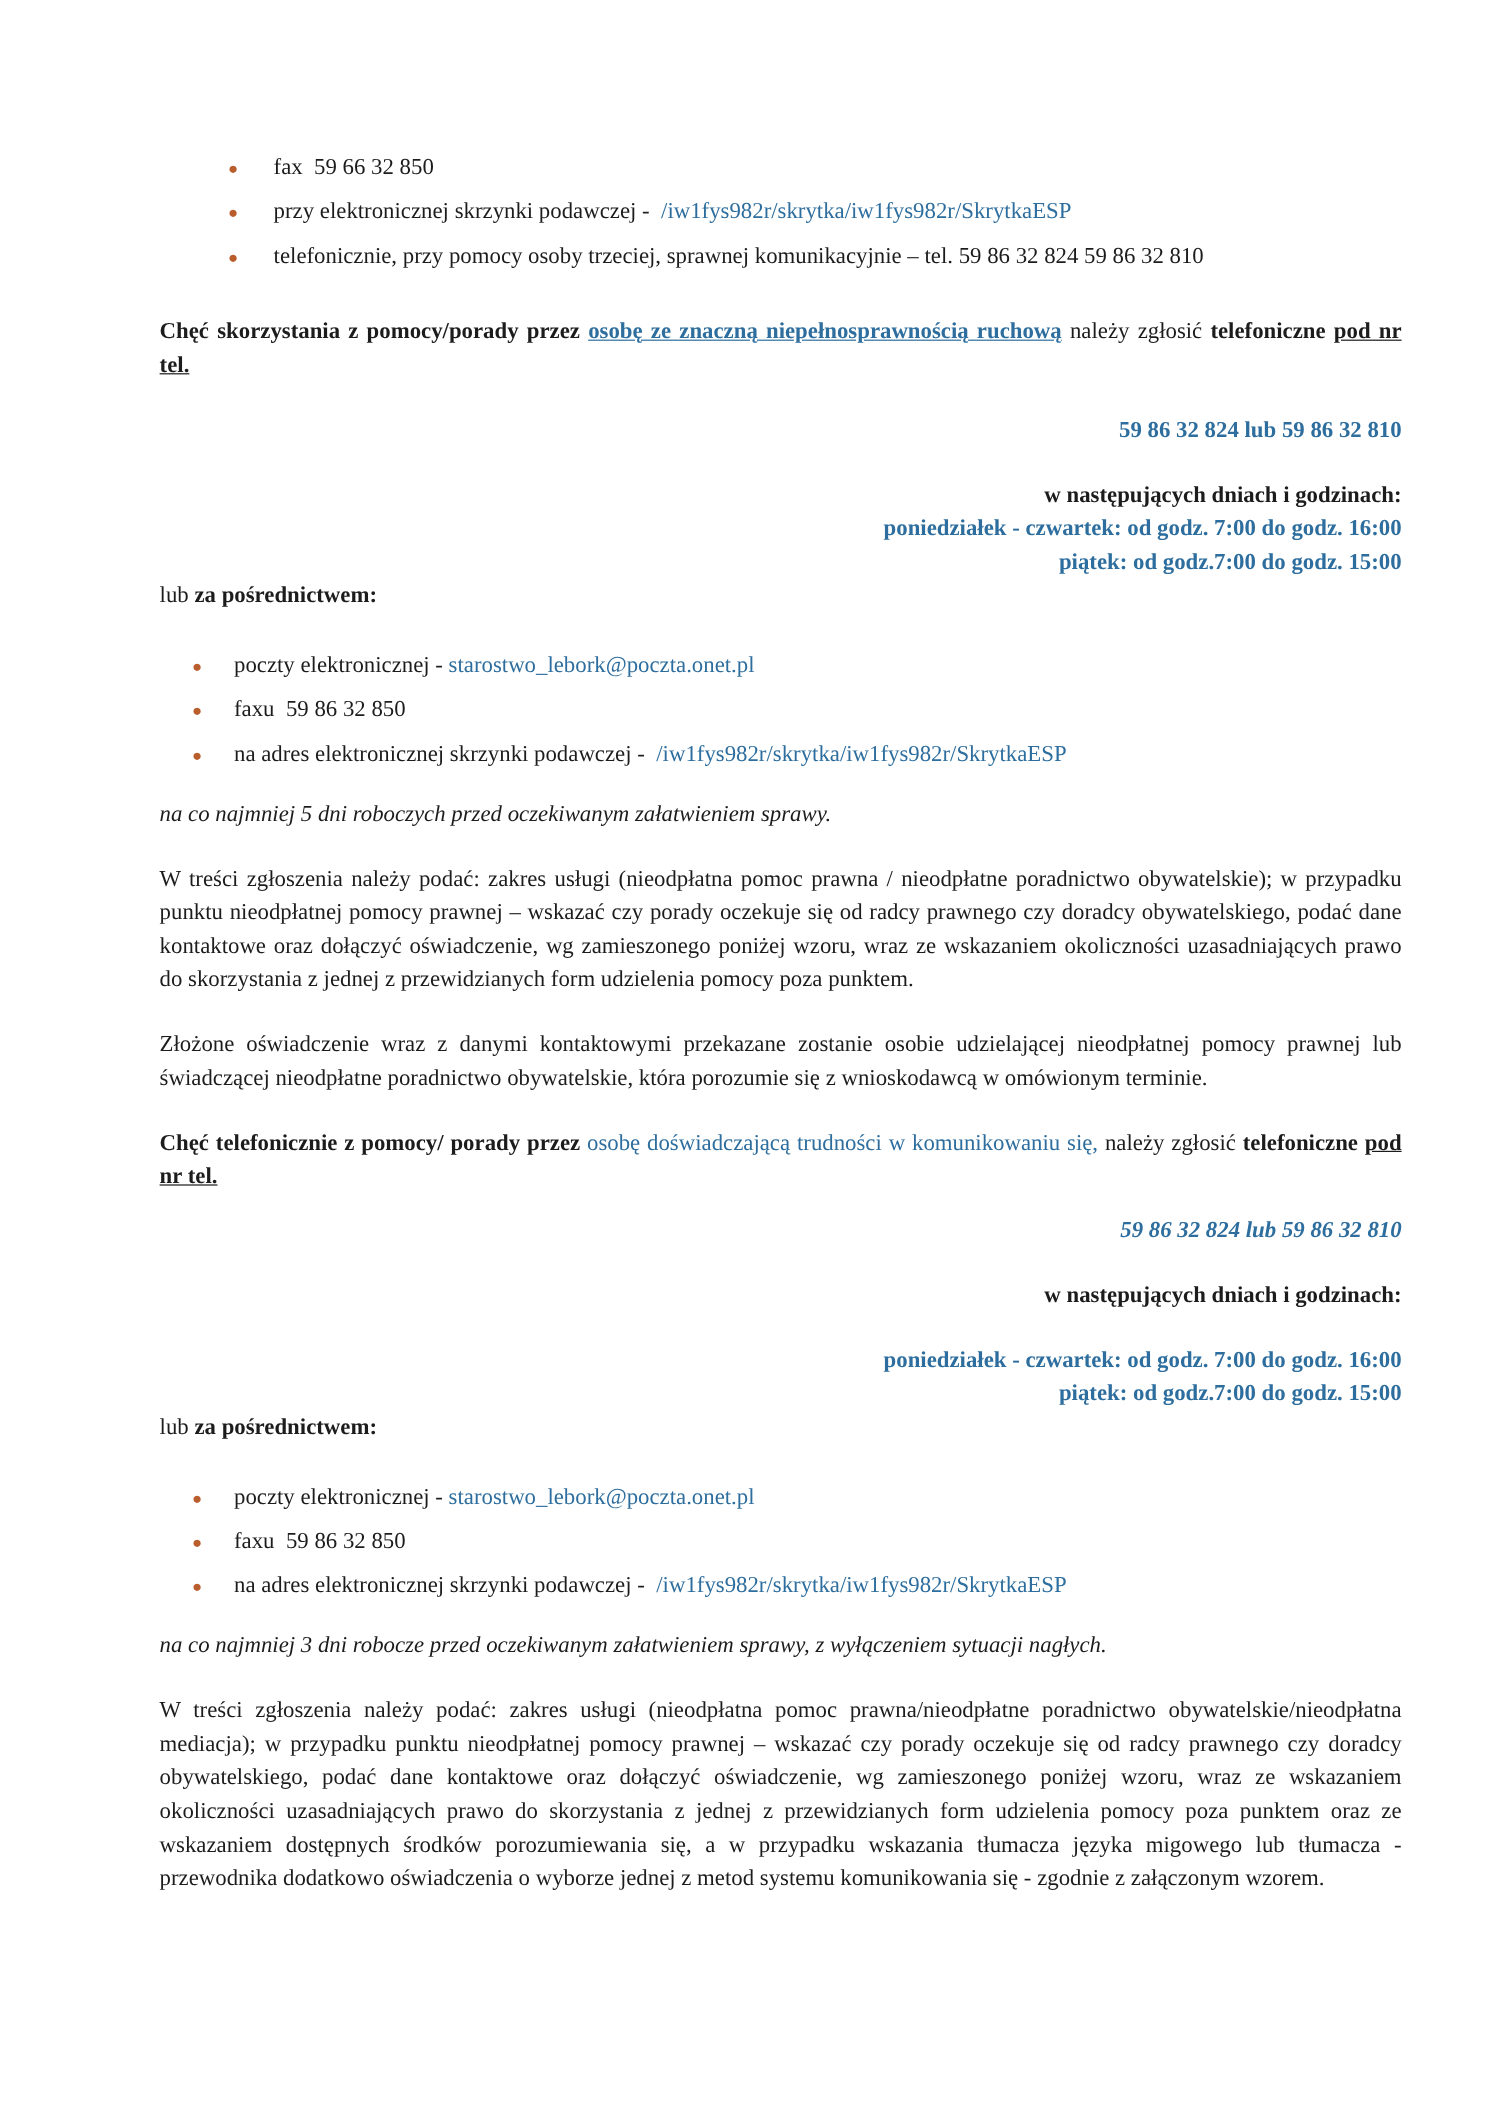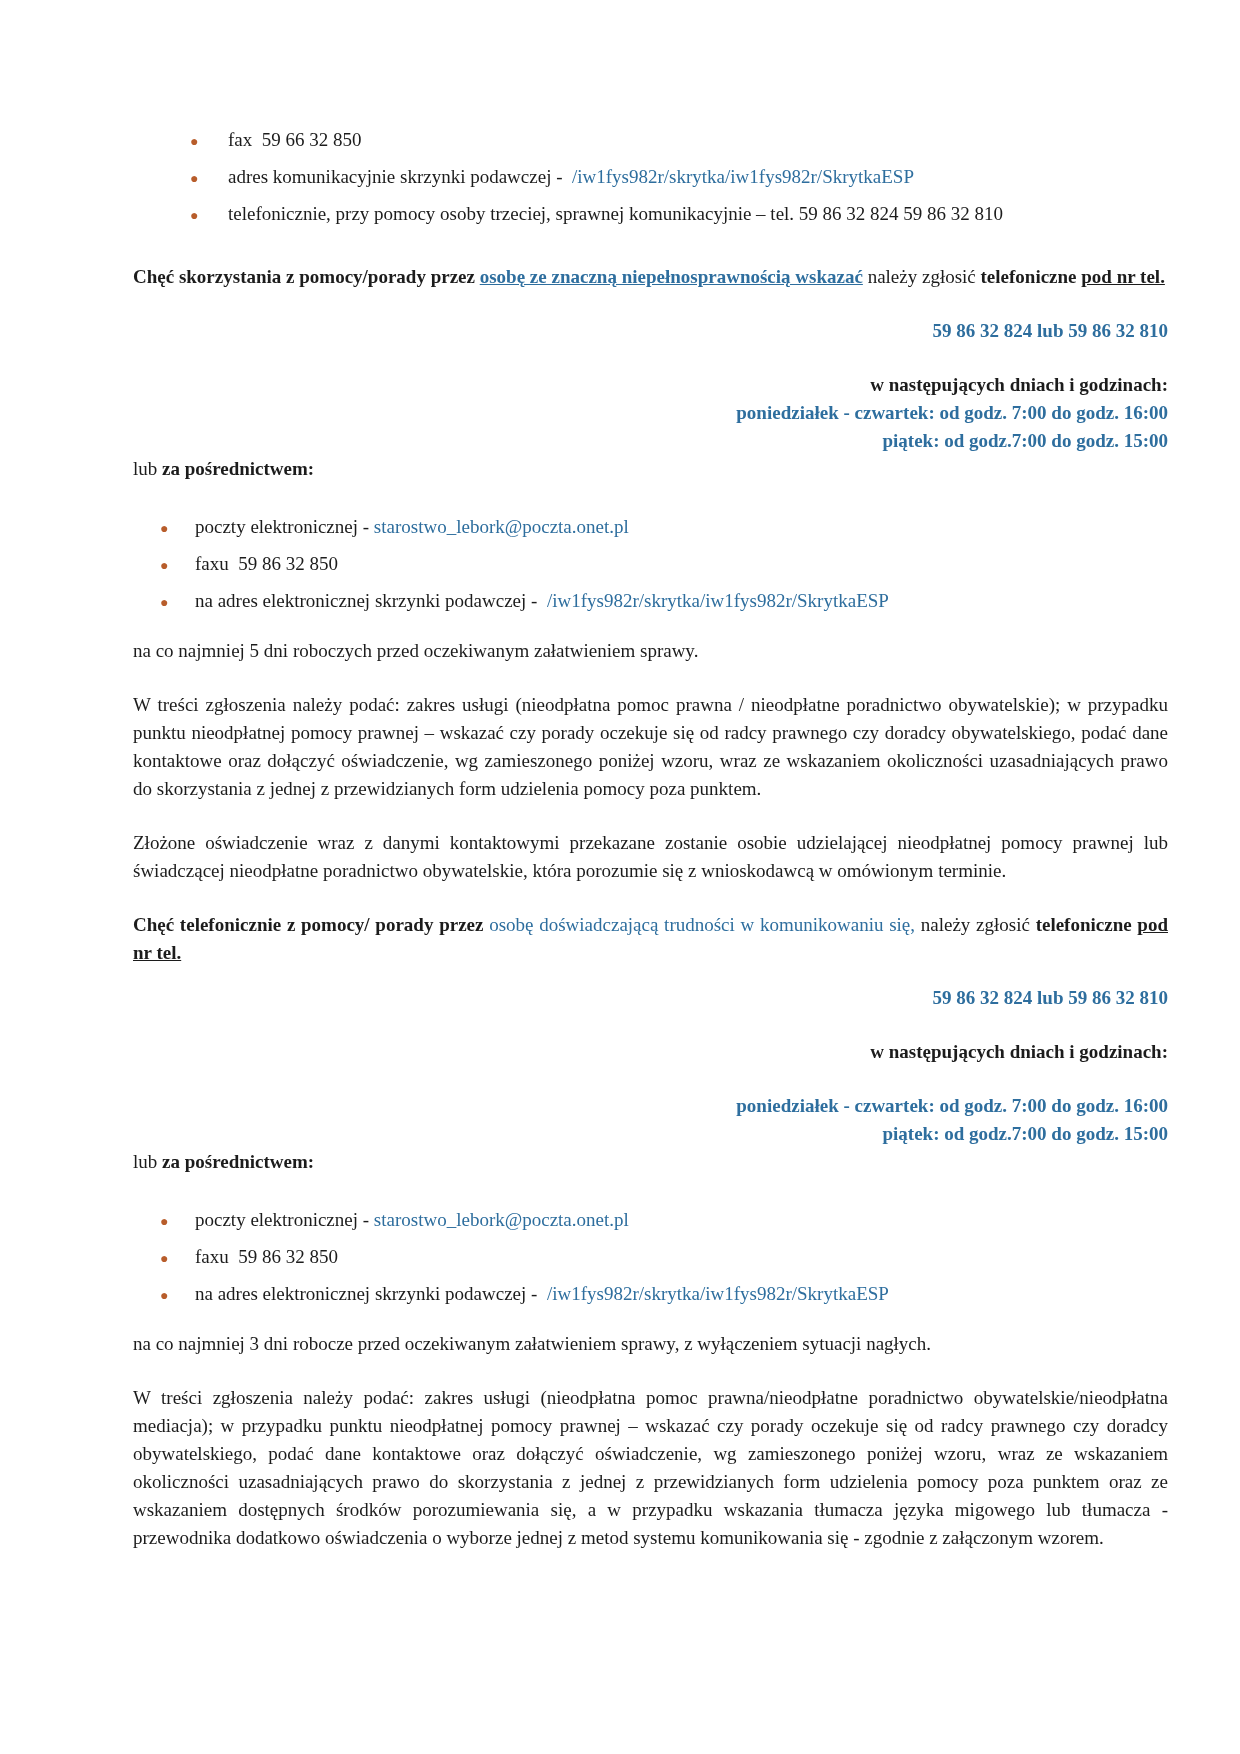--- a/index.html
+++ b/index.html
@@ -26,45 +26,45 @@
   .black-underline{font-weight:bold;text-decoration:underline;}
   ul{list-style:none;margin:0;padding:0;}
   li{display:flex;align-items:baseline;line-height:35px;}
   .bullet{color:var(--bullet-orange);font-size:14px;flex-shrink:0;}
   .list-top .bullet{margin-left:57px;width:38px;}
   .list-inner .bullet{margin-left:27px;width:35px;}
   .li-text{white-space:pre-wrap;}
   
   .mt-blank{margin-top:26px;}
   .mt-big{margin-top:30px;}
-  .mt-half{margin-top:17px;}
+  .mt-half{margin-top:17px;font-style:italic;}
   .mt-line{margin-top:0;}
 </style>
 </head>
 <body>
 
 <div class="page">
 
   <ul class="list-top">
     <li>
       <span class="bullet">●</span>
       <span class="li-text"><span>fax  59 66 32 850</span><a class="doclink"></a></span>
     </li>
     <li>
       <span class="bullet">●</span>
-      <span class="li-text"><span>adres komunikacyjnie skrzynki podawczej -  </span><a class="doclink">/iw1fys982r/skrytka/iw1fys982r/SkrytkaESP</a></span>
+      <span class="li-text"><span>przy elektronicznej skrzynki podawczej -  </span><a class="doclink">/iw1fys982r/skrytka/iw1fys982r/SkrytkaESP</a></span>
     </li>
     <li>
       <span class="bullet">●</span>
       <span class="li-text"><span>telefonicznie, przy pomocy osoby trzeciej, sprawnej komunikacyjnie – tel. 59 86 32 824 59 86 32 810</span><a class="doclink"></a></span>
     </li>
   </ul>
 
   <p class="justify mt-big">
-    <b>Chęć skorzystania z pomocy/porady przez </b><a class="doclink-underline">osobę ze znaczną niepełnosprawnością wskazać</a><span> należy zgłosić </span><b>telefoniczne </b><span class="black-underline">pod nr tel.</span>
+    <b>Chęć skorzystania z pomocy/porady przez </b><a class="doclink-underline">osobę ze znaczną niepełnosprawnością ruchową</a><span> należy zgłosić </span><b>telefoniczne </b><span class="black-underline">pod nr tel.</span>
   </p>
 
   <p class="center blue mt-blank">59 86 32 824 lub 59 86 32 810</p>
 
   <p class="center bold mt-blank">w następujących dniach i godzinach:</p>
   <p class="center blue mt-line">poniedziałek - czwartek: od godz. 7:00 do godz. 16:00</p>
   <p class="center blue mt-line">piątek: od godz.7:00 do godz. 15:00</p>
 
   <p class="mt-line">
     <span>lub </span><b>za pośrednictwem:</b>

